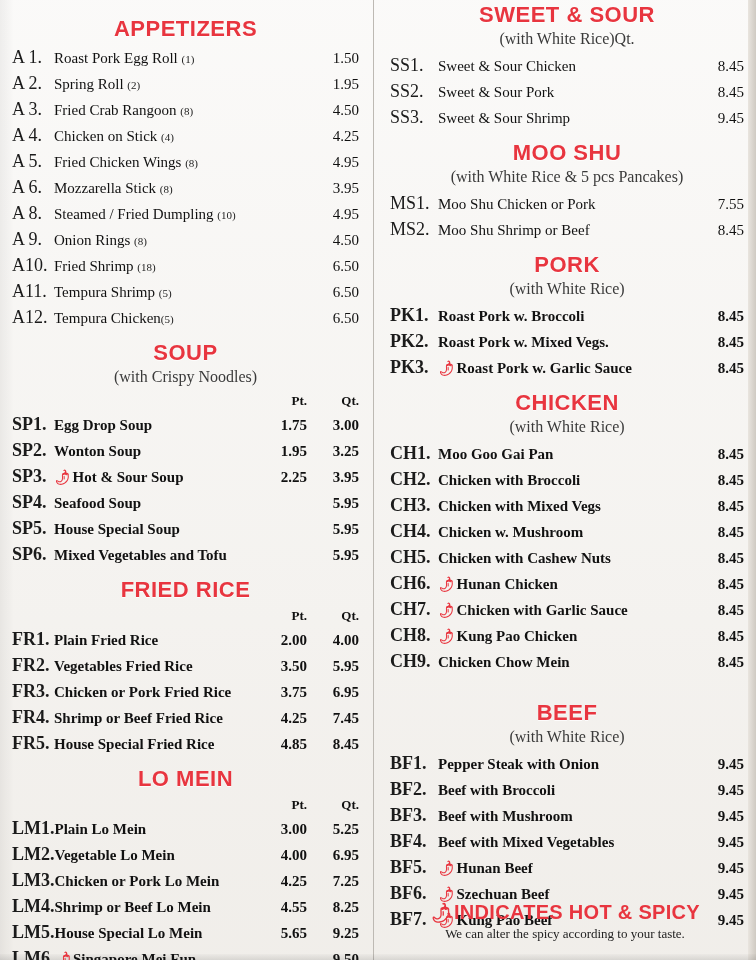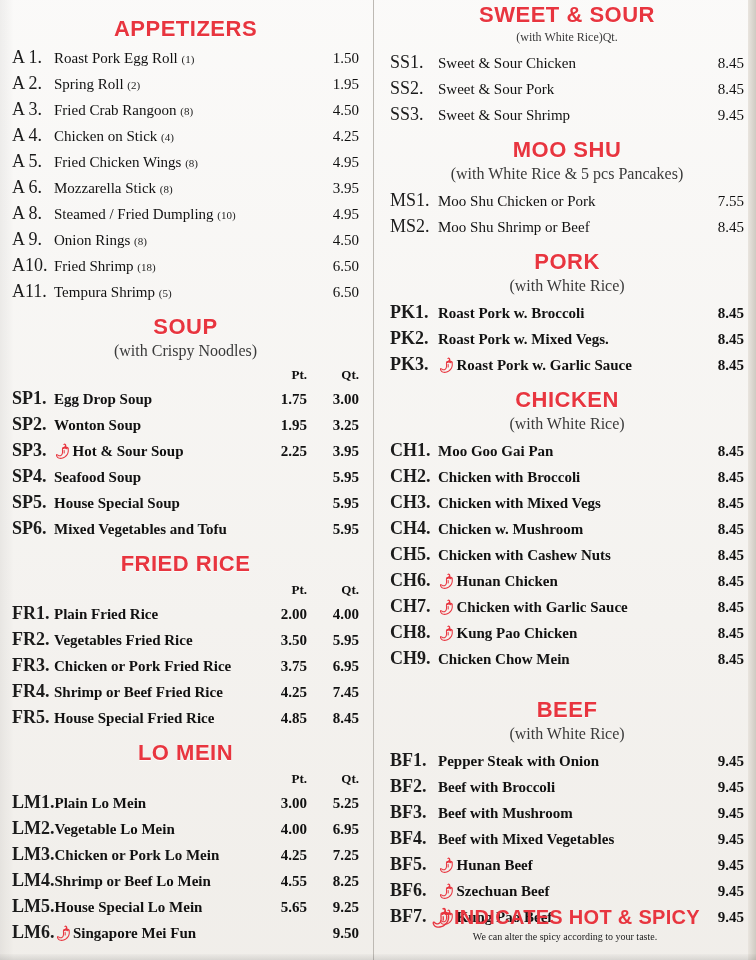--- a/index.html
+++ b/index.html
@@ -111,26 +111,26 @@
     text-align:center;
   }
   .footer .line1{
     color:#e8353f;
     font-family:"Liberation Sans", sans-serif;
     font-weight:bold;
     font-size:20px;
     letter-spacing:0.3px;
   }
   .footer .line2{
-    font-size:10px;
+    font-size:13px;
     color:#222;
     margin-top:2px;
   }
   .footer .pepper{font-size:17px;}
-  .sw-sub{font-size:12px;}
+  .sw-sub{font-size:16px;}
   .tight td{padding:2.2px 0;}
 </style>
 </head>
 <body>
 
 <div class="page">
 
   <div class="divider"></div>
   <div class="edge-right"></div>
   <div class="edge-bottom"></div>
@@ -181,20 +181,25 @@
             <td class="p2">4.50</td>
           </tr>
         <tr>
             <td class="code">A10.</td>
             <td class="name"><span>Fried Shrimp</span> <span class="qty">(18)</span></td>
             <td class="p2">6.50</td>
           </tr>
         <tr>
             <td class="code">A11.</td>
             <td class="name"><span>Tempura Shrimp</span> <span class="qty">(5)</span></td>
+            <td class="p2">6.50</td>
+          </tr>
+        <tr>
+            <td class="code">A12.</td>
+            <td class="name"><span>Tempura Chicken</span><span class="qty">(5)</span></td>
             <td class="p2">6.50</td>
           </tr>
       </tbody>
     </table>
 
     <div class="sec-title">SOUP</div>
     <div class="sec-sub">(with Crispy Noodles)</div>
     <table class="menu">
       <tbody>
         <tr class="hdrrow">

